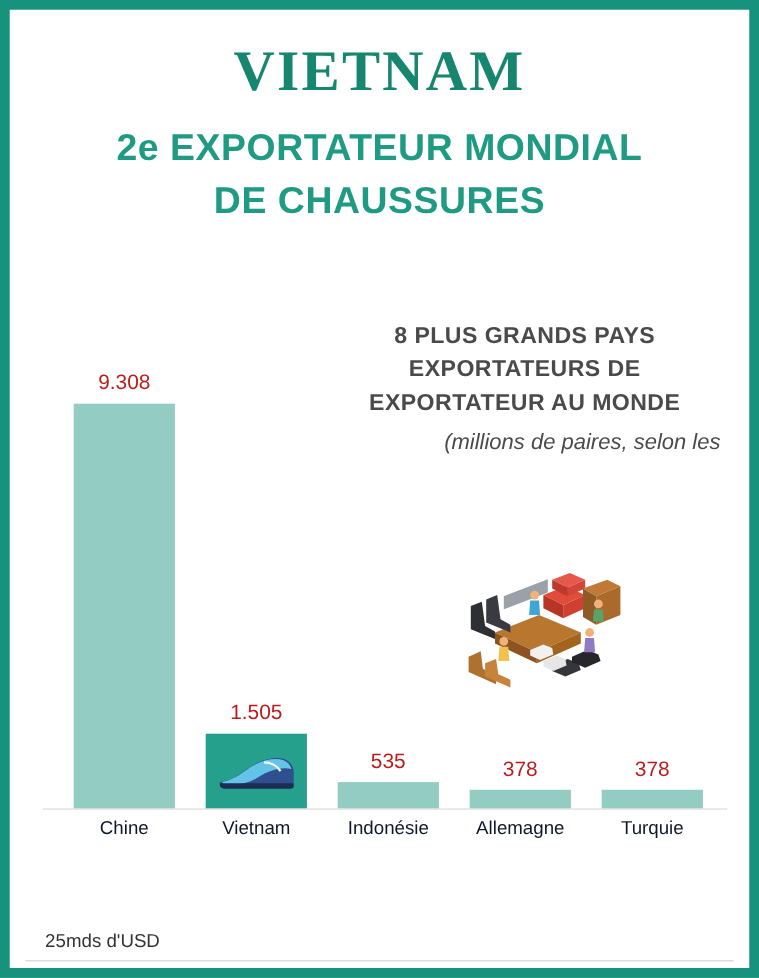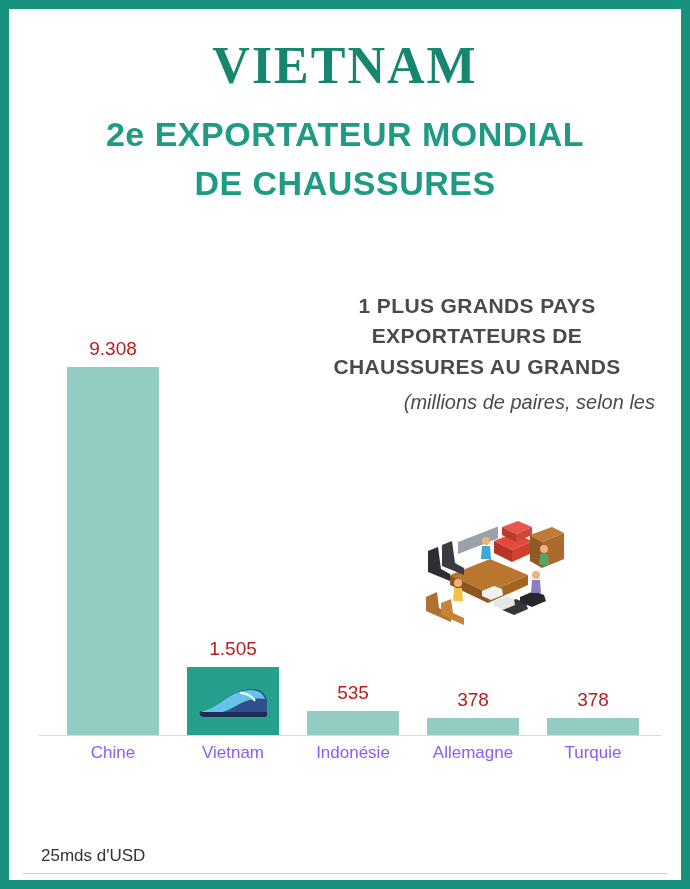--- a/index.html
+++ b/index.html
@@ -132,21 +132,21 @@
     top: 422px;
     height: 1px;
     background: #d8d8d8;
   }
   .cat-label {
     position: absolute;
     top: 430px;
     width: 140px;
     text-align: center;
     font-size: 17px;
-    color: #8b5cf6;
+    color: #0f172a;
   }
 
   
   .shoe-wrap {
     position: absolute;
     left: 50%;
     top: 50%;
     transform: translate(-50%, -50%);
     width: 74px;
     height: 40px;
@@ -175,23 +175,23 @@
 <div id="page">
   <div id="inner">
 
     <div id="title-block">
       <div id="main-title">VIETNAM</div>
       <div id="sub-title-1">2e EXPORTATEUR MONDIAL</div>
       <div id="sub-title-2">DE CHAUSSURES</div>
     </div>
 
     <div id="caption">
-      <div class="cap-line">1 PLUS GRANDS PAYS</div>
+      <div class="cap-line">8 PLUS GRANDS PAYS</div>
       <div class="cap-line">EXPORTATEURS DE</div>
-      <div class="cap-line">CHAUSSURES AU GRANDS</div>
+      <div class="cap-line">EXPORTATEUR AU MONDE</div>
       <div class="cap-note">(millions de paires, selon les</div>
     </div>
 
     <div id="illustration">
       <svg viewBox="0 0 175 130" width="175" height="130" aria-hidden="true">
 
         <g>
           <polygon points="52,70 92,54 130,70 90,88" fill="#b9762f"></polygon>
           <polygon points="52,70 52,80 90,98 90,88" fill="#8d5420"></polygon>
           <polygon points="90,88 90,98 130,80 130,70" fill="#a3641f"></polygon>

